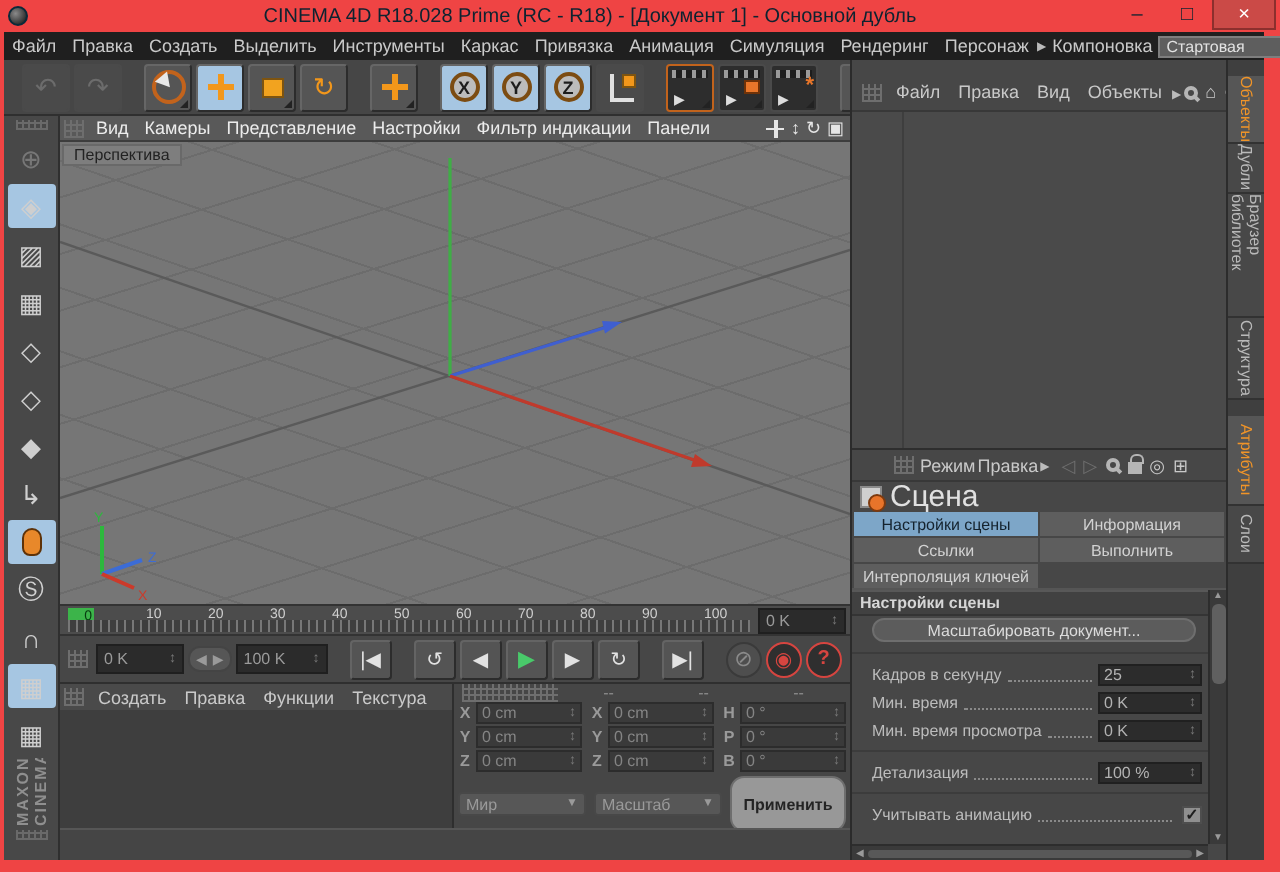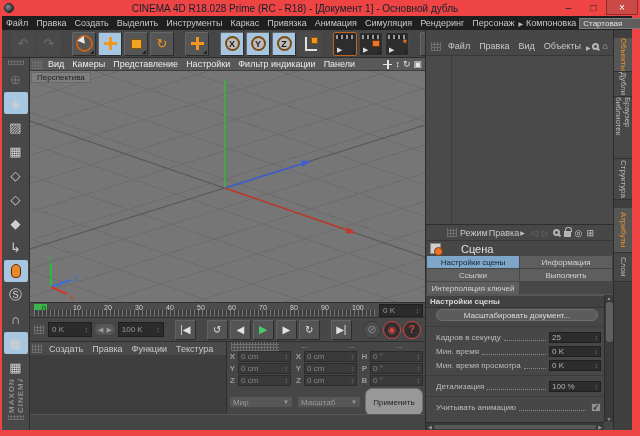--- a/index.html
+++ b/index.html
@@ -95,35 +95,35 @@
 .coords{flex:1;padding:0 2px 0 2px;font-size:8px;color:#9a9a9a;display:flex;flex-direction:column;}
 .chead{display:flex;align-items:center;height:12px;color:#8e8e8e;}
 .chead span{flex:1;text-align:center;}
 .cgrid{display:grid;grid-template-columns:1fr 1fr 1fr;column-gap:4px;row-gap:1px;}
 .ccell{display:flex;align-items:center;gap:2px;height:11px;}
 .clab{width:7px;text-align:center;color:#9a9a9a;font-weight:bold;flex:none;}
 .cfield{flex:1;height:11px;background:#3a3a3a;border:1px solid #2c2c2c;color:#848484;display:flex;align-items:center;padding:0 2px;overflow:hidden;}
 .cbottom{display:flex;gap:4px;margin-top:2px;align-items:center;}
 .csel{flex:1;height:12px;background:#575757;border:1px solid #484848;border-radius:2px;color:#9a9a9a;display:flex;align-items:center;padding:0 3px;}
 .csel .arr{margin-left:auto;font-size:6px;}
-.capply{flex:1;height:28px;background:#989898;border:1px solid #6e6e6e;border-radius:7px;color:#242424;display:flex;align-items:center;justify-content:center;font-weight:normal;}
+.capply{flex:1;height:28px;background:#989898;border:1px solid #6e6e6e;border-radius:7px;color:#242424;display:flex;align-items:center;justify-content:center;font-weight:bold;}
 .statusbar{flex:1;background:#454545;border-top:1px solid #565656;}
 
 .rpanel{position:absolute;top:30px;left:425px;width:188px;bottom:6px;background:#474747;border-left:1px solid #2b2b2b;display:flex;flex-direction:column;overflow:hidden;}
 .ommenu{height:26px;flex:none;display:flex;align-items:flex-end;padding:0 3px 4px 3px;font-size:9px;color:#c9c9c9;gap:1px;border-bottom:1px solid #383838;white-space:nowrap;}
 .ommenu .mi{padding:0 4px;}
 .omicons{margin-left:auto;display:flex;align-items:center;gap:4px;font-size:9px;color:#c9c9c9;}
 .ombody{height:169px;flex:none;background:#4a4a4a;position:relative;border-bottom:1px solid #2e2e2e;}
 .ombody .vline{position:absolute;left:25px;top:0;bottom:0;width:1px;background:#3e3e3e;}
 .ammenu{height:16px;flex:none;display:flex;align-items:center;padding:0 19px;font-size:9px;color:#c9c9c9;gap:1px;border-bottom:1px solid #383838;white-space:nowrap;}
 .ammenu .dim{color:#6e6e6e;}
 .amicons{margin-left:auto;display:flex;align-items:center;gap:4px;color:#c9c9c9;font-size:9px;}
 .lock{width:7px;height:6px;background:#b5b5b5;position:relative;display:inline-block;margin-top:3px;}
 .lock::before{content:"";position:absolute;left:1px;top:-4px;width:5px;height:4px;border:1.5px solid #b5b5b5;border-bottom:none;border-radius:3px 3px 0 0;}
-.amtitle{height:15px;flex:none;display:flex;align-items:center;gap:20px;padding-left:4px;font-size:11px;color:#e0e0e0;}
+.amtitle{height:15px;flex:none;display:flex;align-items:center;gap:4px;padding-left:4px;font-size:15px;color:#e0e0e0;}
 .scene-ico{width:11px;height:11px;background:#cfcfcf;border:1px solid #8a8a8a;position:relative;flex:none;}
 .scene-ico::after{content:"";position:absolute;right:-3px;bottom:-3px;width:7px;height:7px;background:#e8742a;border-radius:50%;border:1px solid #7e3a0e;}
 .amtabs{display:grid;grid-template-columns:1fr 1fr;gap:1px;padding:0 1px;flex:none;}
 .amtab{height:12px;background:#5e5e5e;color:#d2d2d2;font-size:8px;display:flex;align-items:center;justify-content:center;overflow:hidden;white-space:nowrap;}
 .amtab.active{background:#7da6c8;color:#15232e;}
 .amtab.ghost{background:transparent;}
 .ambody{flex:1;position:relative;background:#474747;border-top:1px solid #555;overflow:hidden;}
 .amscrollarea{position:absolute;left:0;right:9px;top:0;bottom:8px;overflow:hidden;}
 .section{height:13px;background:#414141;border-bottom:1px solid #343434;border-top:1px solid #585858;color:#d6d6d6;font-size:8px;font-weight:bold;display:flex;align-items:center;padding-left:4px;}
 .frow{display:flex;align-items:center;height:14px;padding:0 3px 0 10px;font-size:8px;color:#bcbcbc;white-space:nowrap;}

